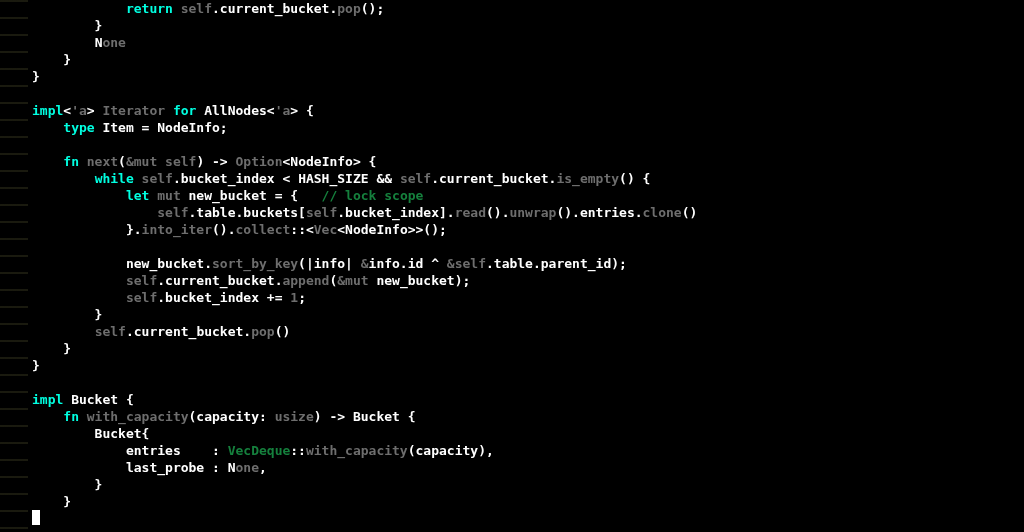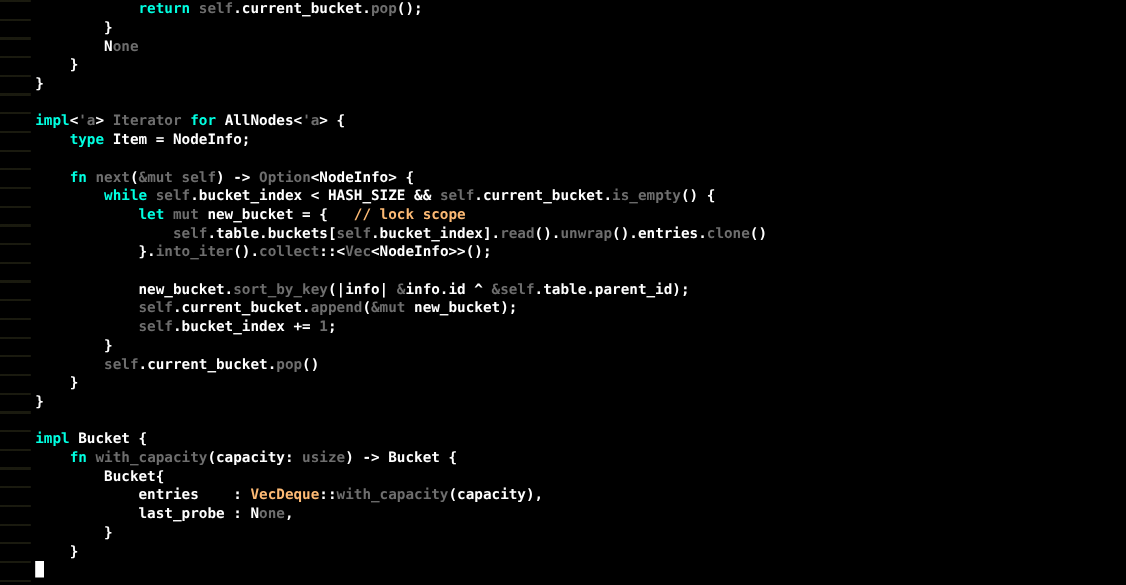--- a/index.html
+++ b/index.html
@@ -41,21 +41,21 @@
     left: 32px;
     top: 0;
     right: 0;
     bottom: 0;
     white-space: pre;
   }
   .line { display: block; }
   .kw   { color: #00ffe1; }   
   .str  { color: #ffffff; }   
   .dim  { color: #6e6e6e; }   
-  .faint{ color: #fdba74; }   
+  .faint{ color: #15803d; }   
   .cursor {
     display: inline-block;
     width: 8px;
     height: 15px;
     background: #fff;
     vertical-align: -2px;
   }
 </style>
 </head>
 <body>

